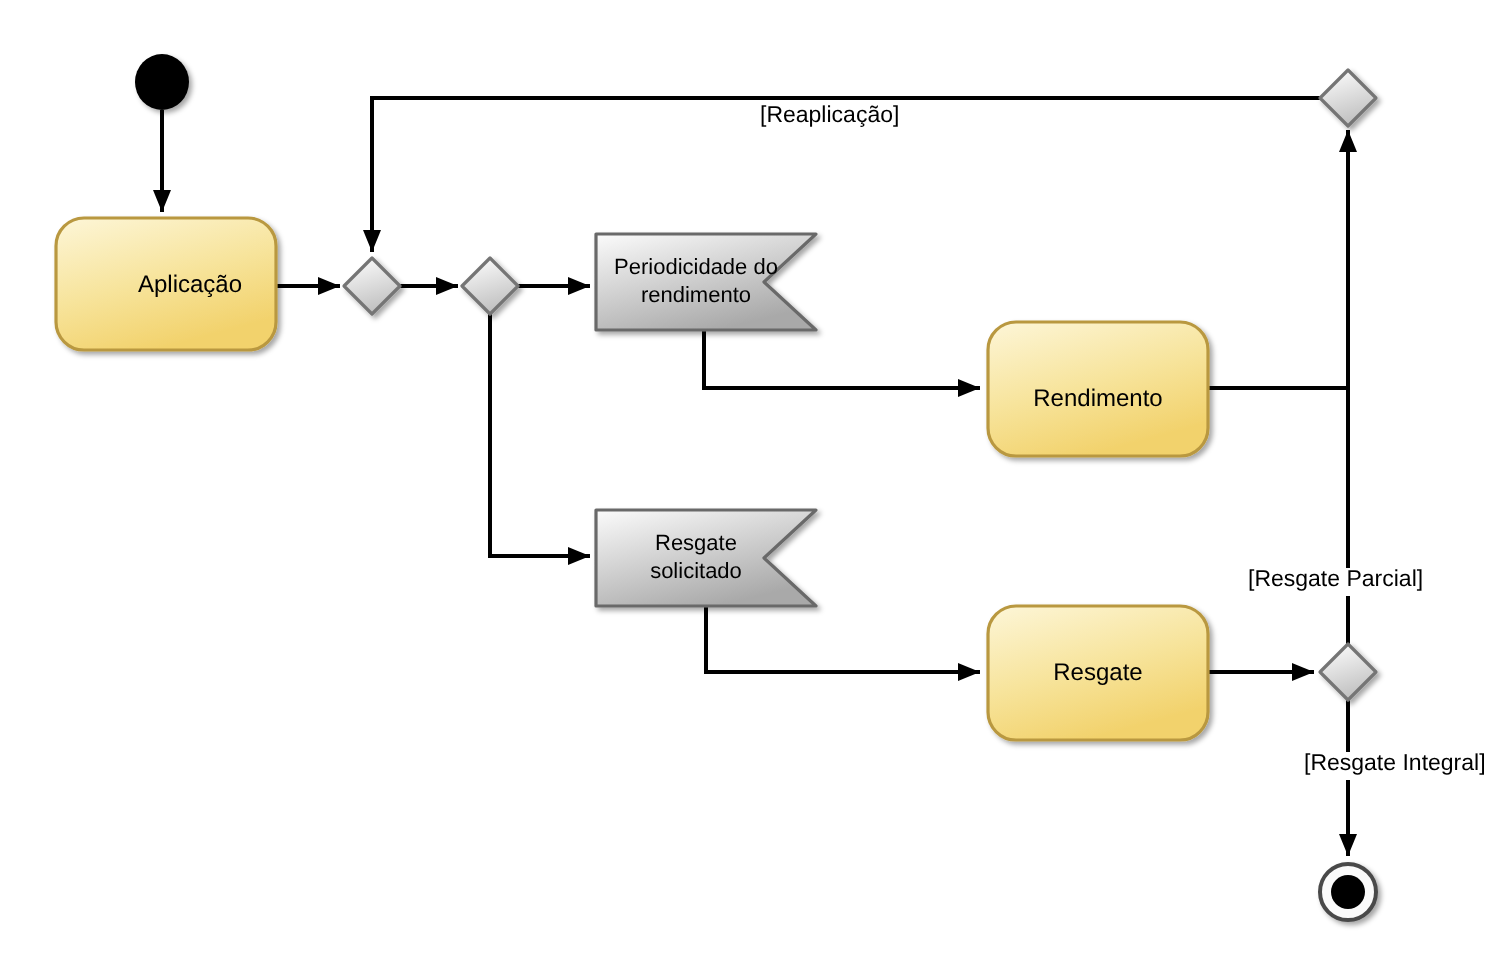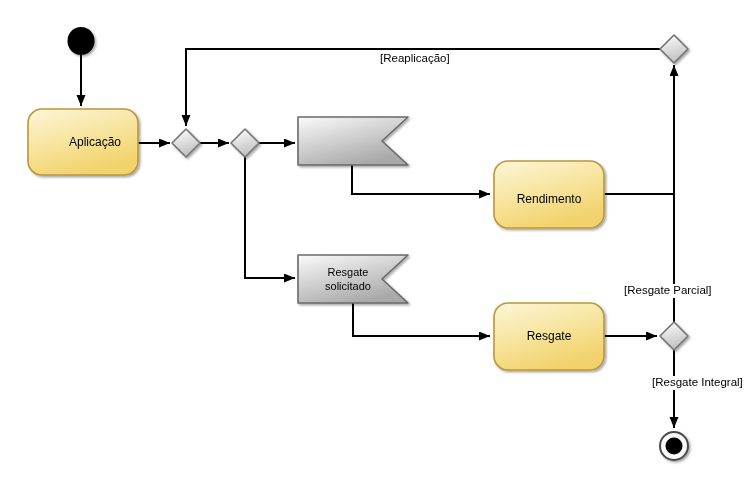--- a/index.html
+++ b/index.html
@@ -103,20 +103,21 @@
 
     <polygon class="decision-shape" points="660,49 674,35 688,49 674,63" filter="url(#nodeShadow)"></polygon>
     <polygon class="decision-shape" points="660,336 674,322 688,336 674,350" filter="url(#nodeShadow)"></polygon>
 
     <circle class="final-outer" cx="674" cy="446" r="14" filter="url(#nodeShadow)"></circle>
     <circle class="final-inner" cx="674" cy="446" r="8.5"></circle>
   </svg>
 
   <div class="node-label" style="left:40px;top:109px;width:110px;height:66px;">Aplicação</div>
 
+  <div class="node-label signal-label" style="left:298px;top:117px;width:100px;height:48px;">Periodicidade do rendimento</div>
 
   <div class="node-label" style="left:494px;top:161px;width:110px;height:77px;text-align:right;">Rendimento</div>
 
   <div class="node-label" style="left:494px;top:303px;width:110px;height:67px;">Resgate</div>
 
   <div class="node-label signal-label" style="left:298px;top:255px;width:76px;height:48px;margin-left:12px;">Resgate solicitado</div>
 
   <div class="edge-label" style="left:380px;top:52px;">[Reaplicação]</div>
 
   <div class="edge-label centered" style="left:624px;top:284px;width:100px;">[Resgate Parcial]</div>

